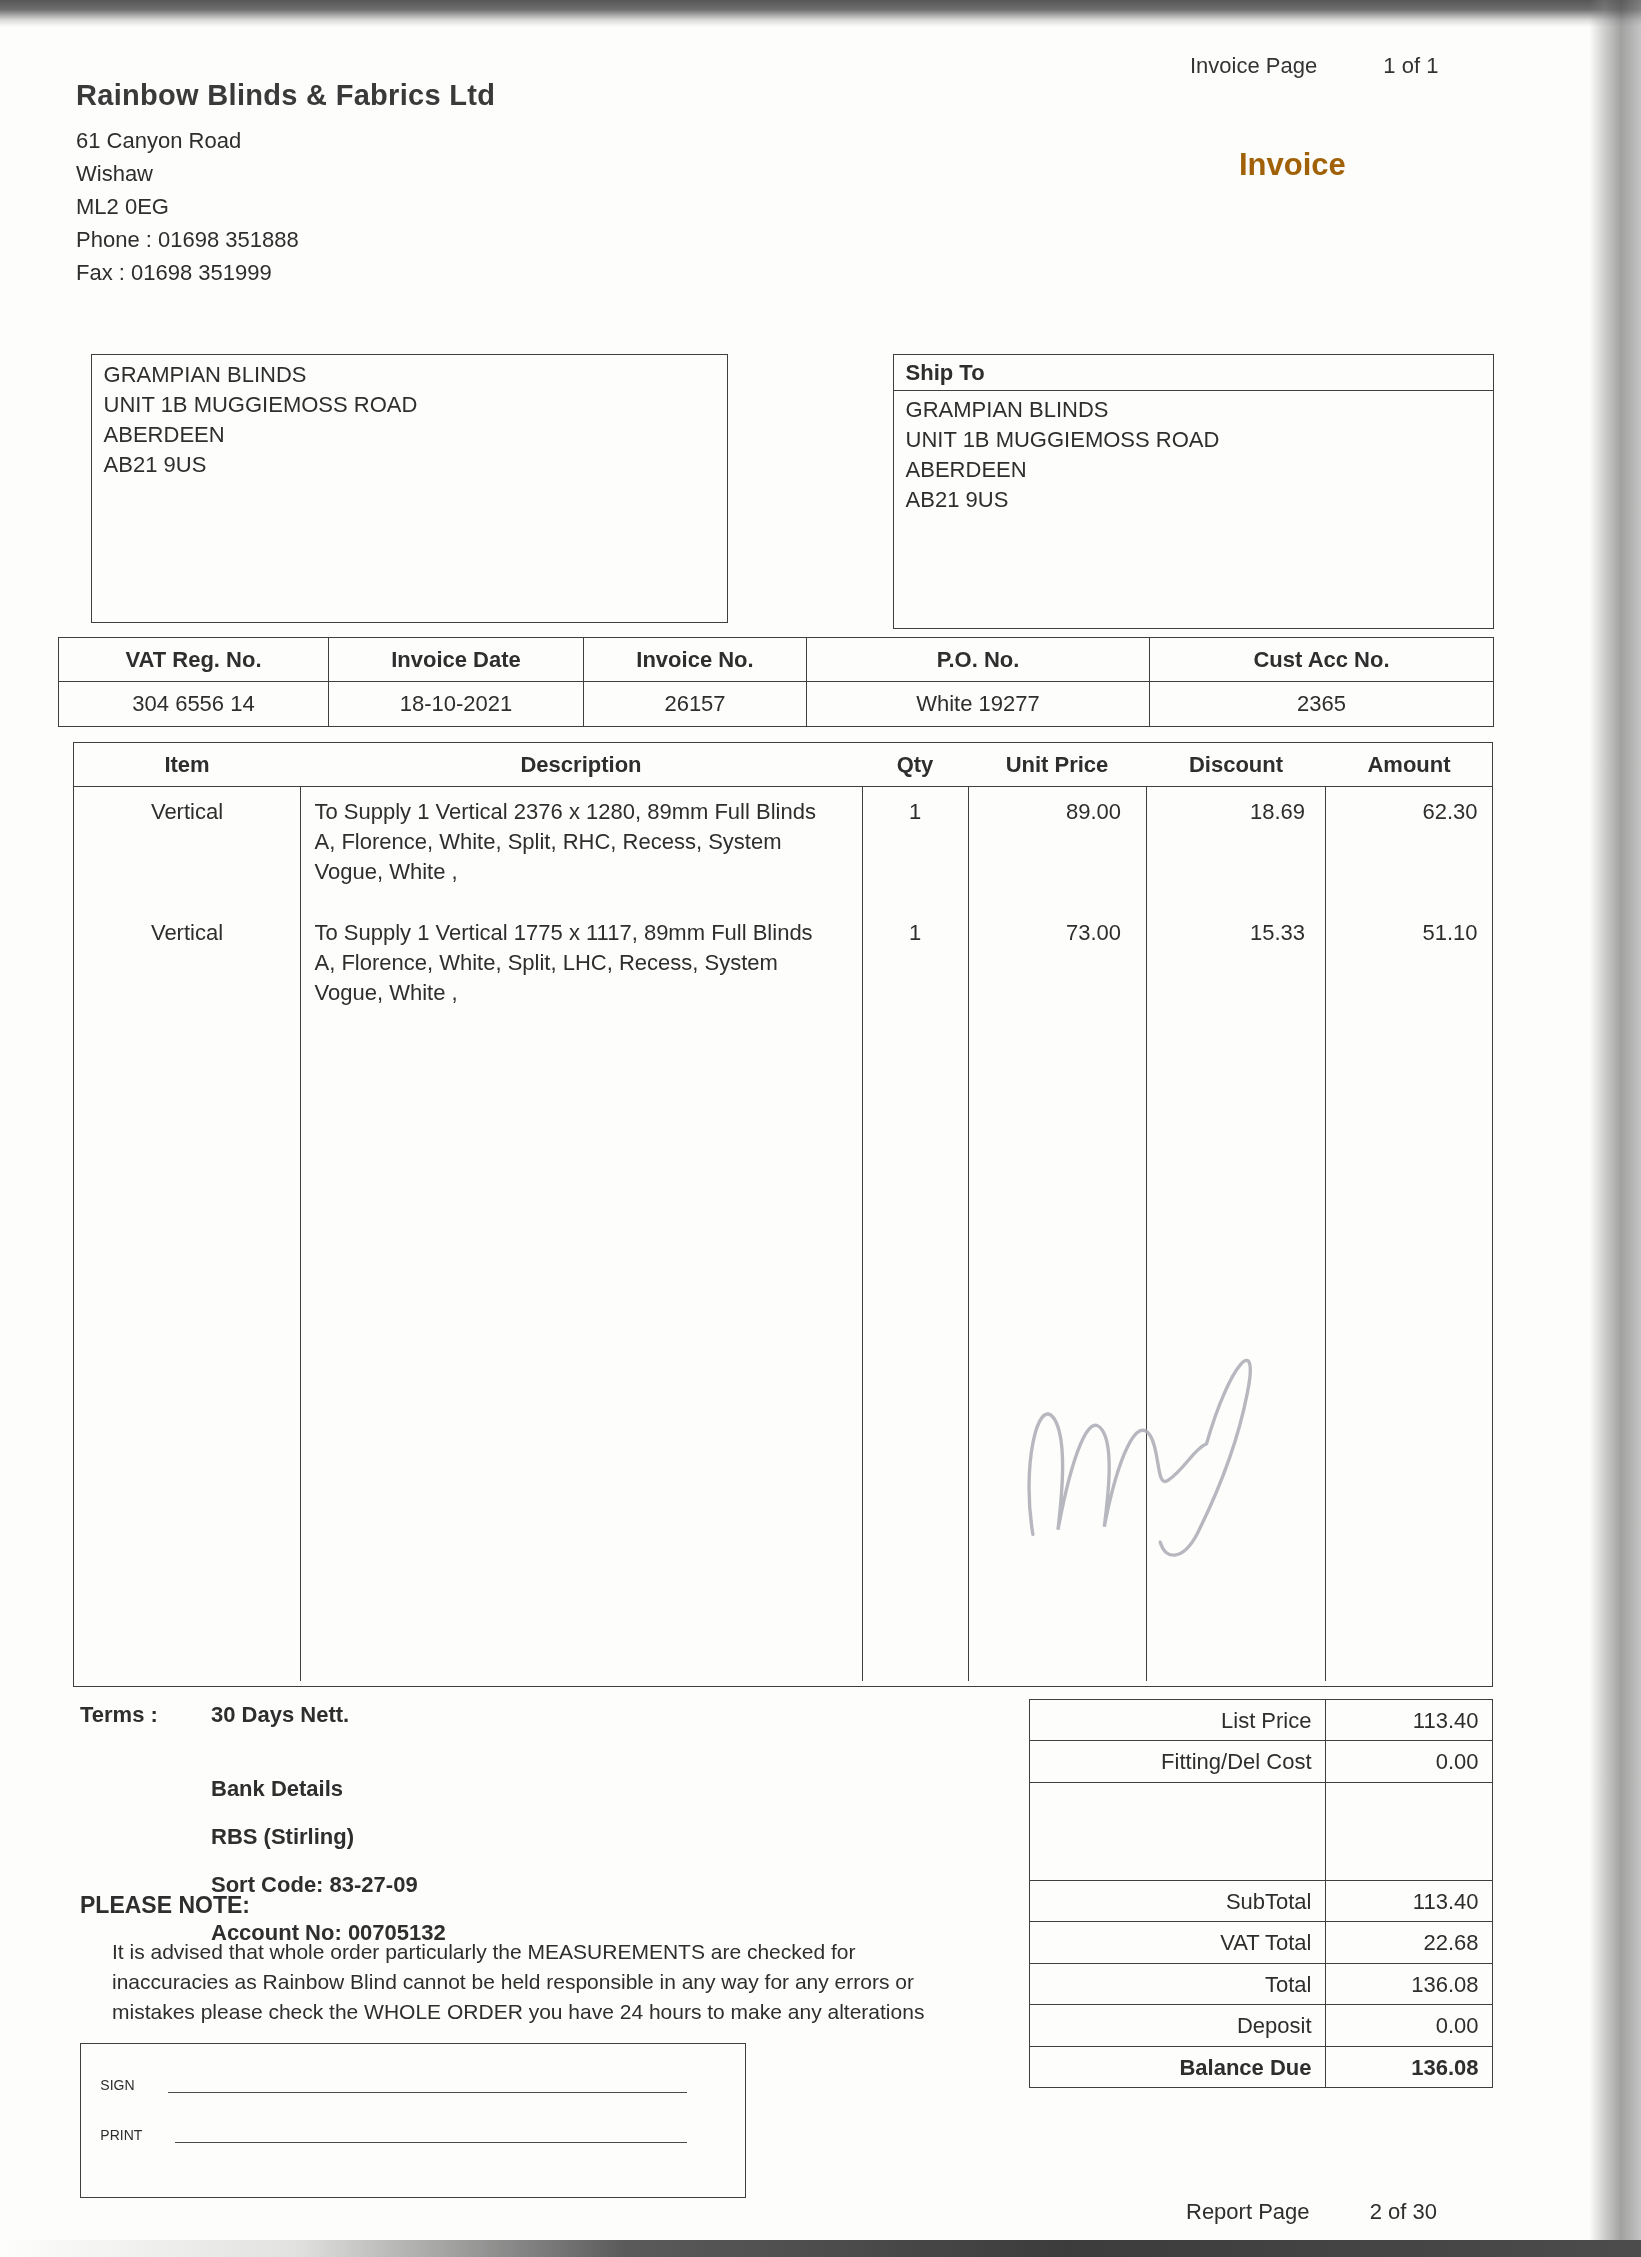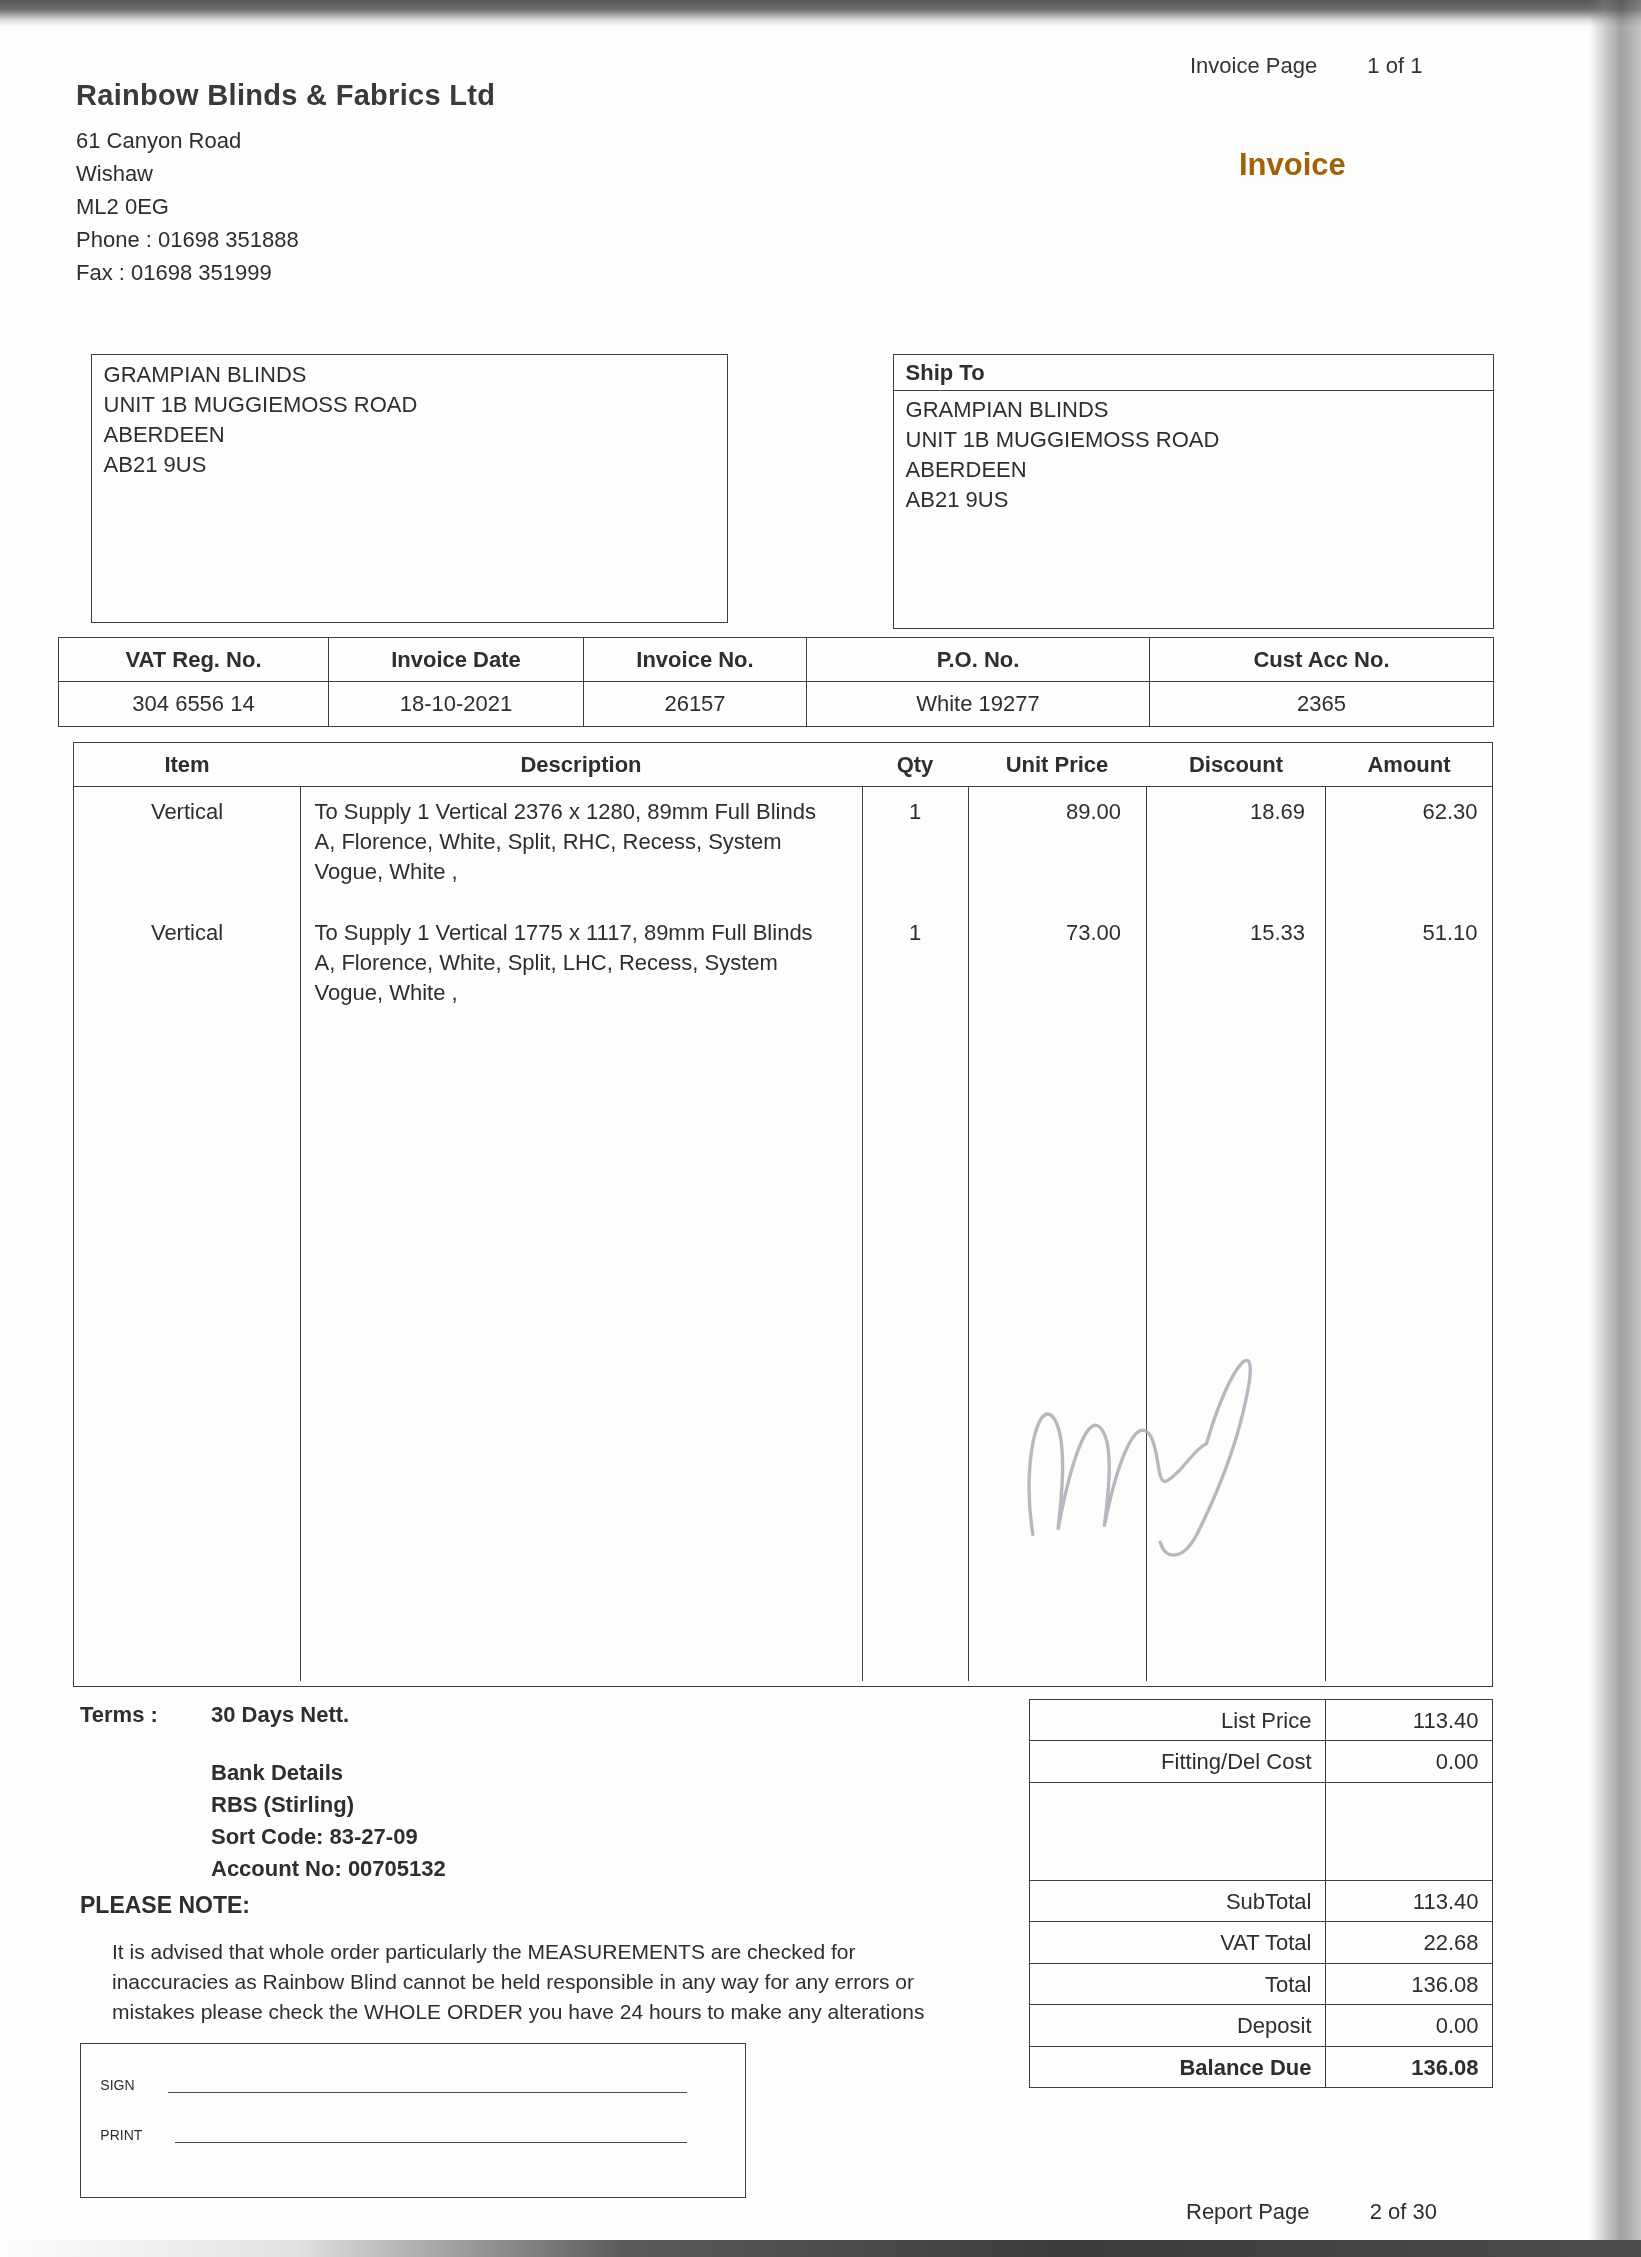--- a/index.html
+++ b/index.html
@@ -13,21 +13,21 @@
 
   
   .scan-top { position:absolute; left:0; top:0; width:1641px; height:27px;
     background:linear-gradient(to bottom,#565656 0%,#6e6e6e 35%,rgba(160,160,160,.35) 75%,rgba(200,200,200,0) 100%); }
   .scan-right { position:absolute; right:0; top:0; width:52px; height:2257px;
     background:linear-gradient(to right,rgba(140,140,140,0) 0%,rgba(135,135,135,.40) 30%,rgba(95,95,95,.58) 62%,rgba(150,150,150,.55) 100%); }
   .scan-bottom { position:absolute; left:0; bottom:0; width:1641px; height:17.4px;
     background:linear-gradient(to right,rgba(70,70,70,0) 0%,rgba(70,70,70,.15) 18%,rgba(62,62,62,.85) 38%,#3c3c3c 65%,#4c4c4c 100%); }
 
   .pagehead { font-size:22px; color:#333; }
-  .pagehead .gap { margin-left:44px; }
+  .pagehead .gap { margin-left:60px; }
 
   .company-name { font-size:29px; font-weight:bold; color:#3a3a3a; letter-spacing:0.3px; }
   .company-address div { font-size:22px; line-height:33px; }
 
   .invoice-title { font-size:31px; font-weight:bold; color:#a16207; }
 
   .box { border:1.9px solid #3f3f3f; background:transparent; }
   .box-label { font-size:22px; font-weight:bold; padding:4.8px 0 3.9px 11.6px; border-bottom:1.9px solid #3f3f3f; }
   .box-body { padding:4.8px 11.6px; font-size:22px; line-height:30px; }
 
@@ -49,21 +49,21 @@
   .c-desc { text-align:left; padding-left:14.5px !important; padding-right:33px !important; }
   .c-qty  { text-align:center; }
   .c-unit { text-align:right; padding-right:25px !important; }
   .c-disc { text-align:right; padding-right:21px !important; }
   .c-amt  { text-align:right; padding-right:14.5px !important; }
 
   .sig-svg { position:absolute; left:994px; top:1303px; }
 
   .terms-label, .terms-value, .bank b { font-weight:bold; }
   .terms-label, .terms-value { font-size:22px; font-weight:bold; }
-  .bank div { font-size:22px; font-weight:bold; line-height:32px; }
+  .bank div { font-size:22px; font-weight:bold; line-height:32px;margin-top:16px; }
   .note-title { font-size:23px; font-weight:bold; }
   .note-body div { font-size:21px; line-height:30px; }
 
   .totals { border:1.9px solid #3f3f3f; }
   .t-row { display:grid; grid-template-columns:1fr 166px; border-bottom:1px solid #3f3f3f; }
   .t-row:last-child { border-bottom:none; }
   .t-label { text-align:right; padding:7.7px 13.5px 6.8px 5.8px; border-right:1px solid #3f3f3f; font-size:22px; }
   .t-value { text-align:right; padding:7.7px 13.5px 6.8px 3.9px; font-size:22px; }
   .t-spacer { height:97px; }
   .t-bold .t-label, .t-bold .t-value { font-weight:bold; }

